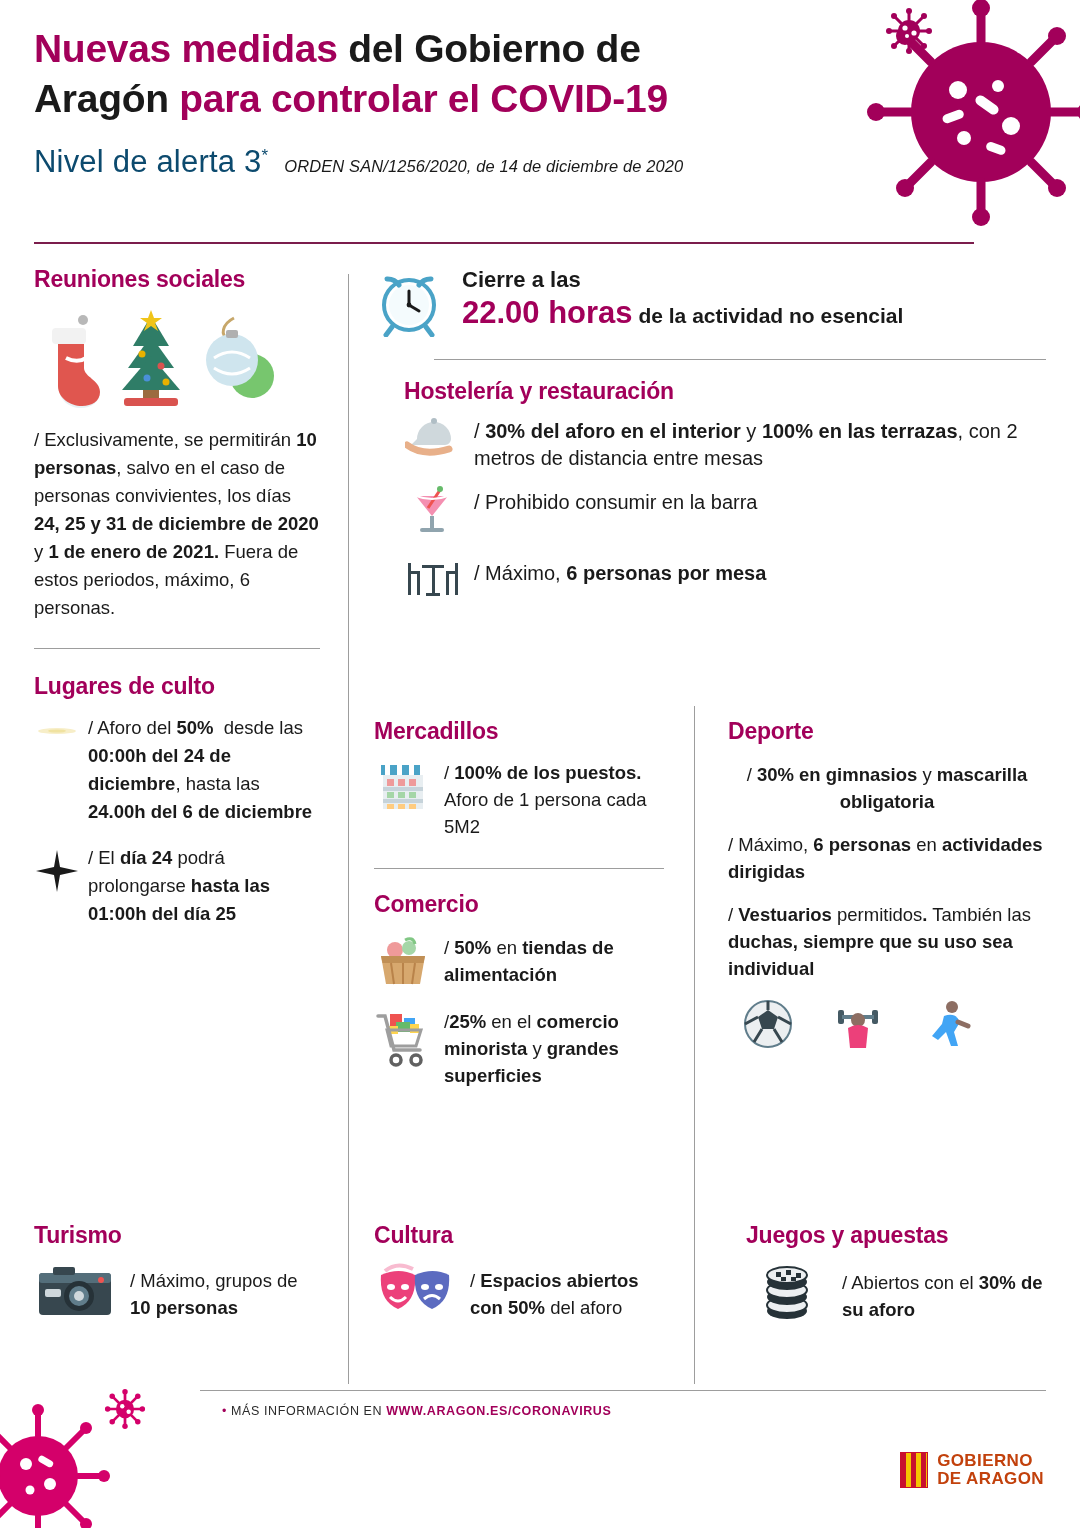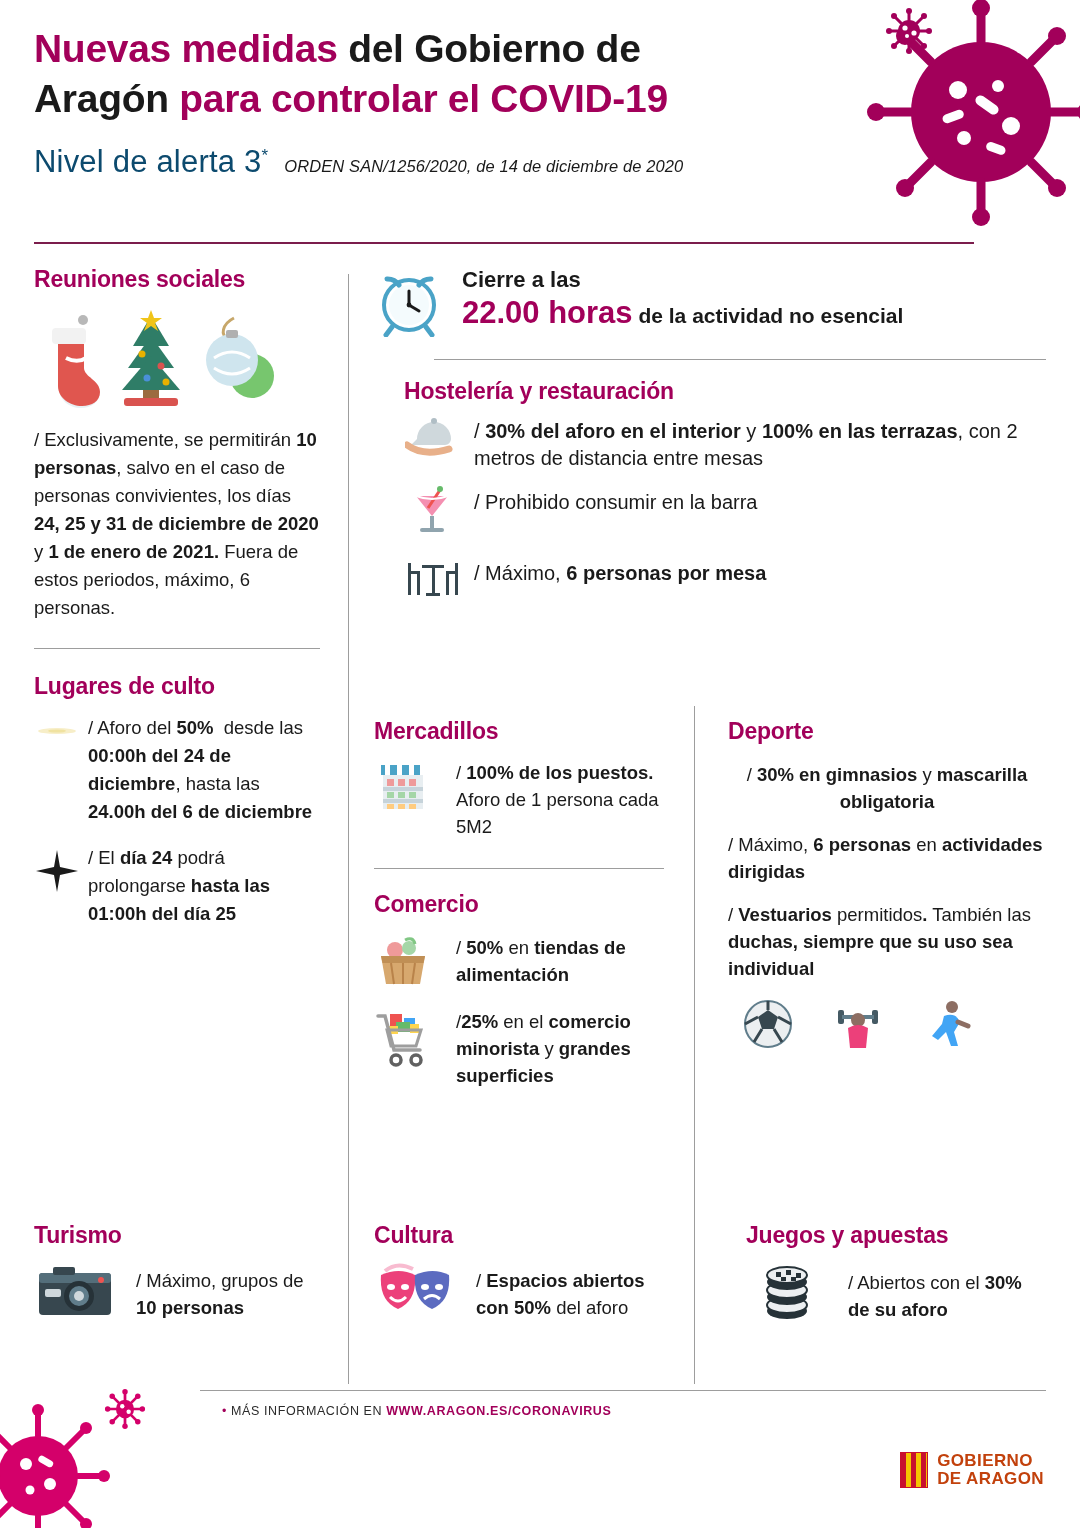--- a/index.html
+++ b/index.html
@@ -189,21 +189,21 @@
     left: 340px;
     top: 452px;
     width: 672px;
   }
   .lower-col-a { position: absolute; left: 0; top: 0; width: 290px; }
   .lower-col-b { position: absolute; left: 354px; top: 0; width: 318px; }
 
   .ic-item {
     display: flex;
     align-items: flex-start;
-    gap: 24px;
+    gap: 12px;
     margin-bottom: 16px;
   }
   .ic-box { width: 58px; flex: 0 0 58px; text-align: center; }
   .ic-txt { flex: 1; font-size: 18.5px; line-height: 27px; }
 
   .bullet-p { font-size: 18.5px; line-height: 27px; margin-bottom: 16px; }
 
   .sport-icons { display: flex; gap: 38px; margin: 14px 0 0 14px; }
 
   
@@ -211,21 +211,21 @@
     position: absolute;
     left: 34px;
     top: 1222px;
     width: 1012px;
     height: 140px;
   }
   .bot-col { position: absolute; top: 0; }
   .bot-1 { left: 0; width: 286px; }
   .bot-2 { left: 340px; width: 300px; }
   .bot-3 { left: 712px; width: 300px; }
-  .bot-row { display: flex; align-items: center; gap: 20px; margin-top: 14px; }
+  .bot-row { display: flex; align-items: center; gap: 14px; margin-top: 14px; }
   .bot-ic { width: 82px; flex: 0 0 82px; text-align: center; }
   .bot-txt { flex: 1; font-size: 18.5px; line-height: 27px; }
 
   .bottom-sep {
     position: absolute;
     left: 200px;
     top: 1390px;
     width: 846px;
     height: 1px;
     background: #9d9d9d;

